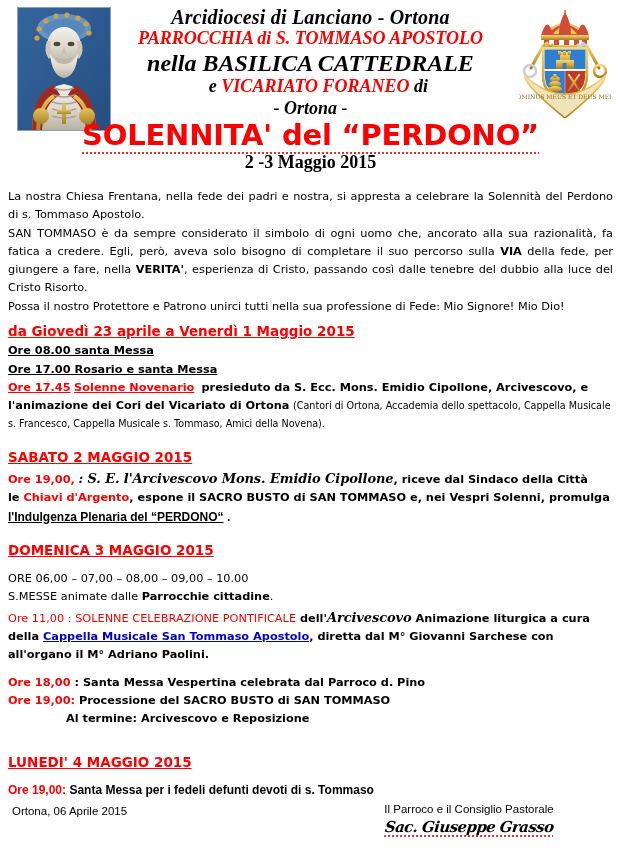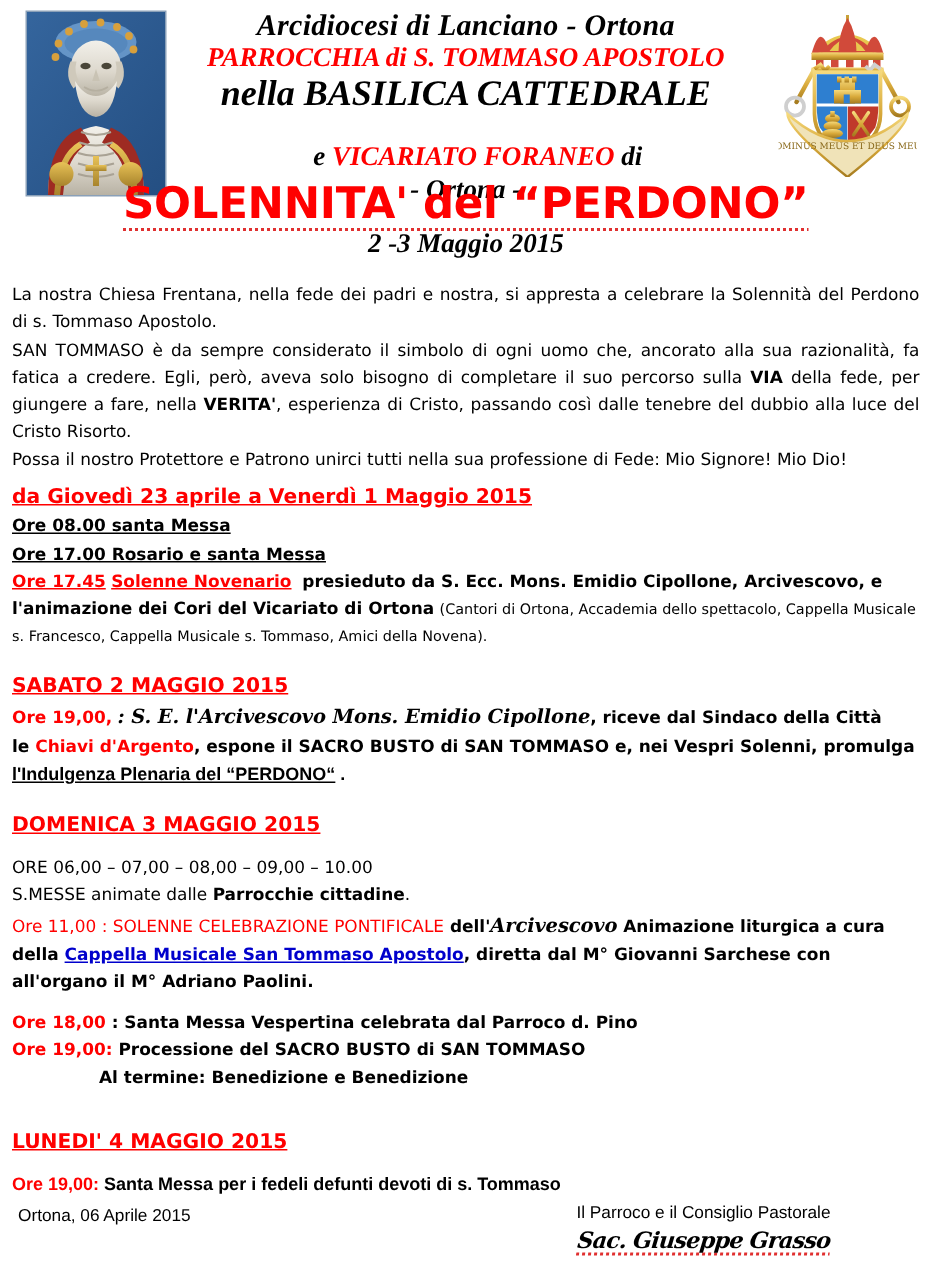--- a/index.html
+++ b/index.html
@@ -52,21 +52,21 @@
   .t-line {
     font-family: "Liberation Serif", serif;
     font-weight: bold;
     font-style: italic;
     line-height: 1.10;
     white-space: nowrap;
   }
   .t1 { font-size: 20px; letter-spacing: .2px; }
   .t2 { font-size: 18px; color: #FF0000; margin-top: 1px;}
   .t3 { font-size: 24px; margin-top: 1px; }
-  .t4 { font-size: 18px; margin-top: 19px; padding-left: 16px; }
+  .t4 { font-size: 18px; margin-top: 1px; padding-left: 16px; }
   .t5 { font-size: 18px; margin-top: 2px; }
   .red { color: #FF0000; }
   .blk { color: #000000; }
 
   .solennita {
     position: absolute;
     left: 0; right: 0;
     top: 118px;
     text-align: center;
     font-family: "DejaVu Sans", sans-serif;
@@ -82,21 +82,20 @@
     background-position: 0 100%;
     padding-bottom: 2px;
   }
   .data-main {
     position: absolute;
     left: 0; right: 0;
     top: 152px;
     text-align: center;
     font-family: "Liberation Serif", serif;
     font-weight: bold;
-    font-style: italic;
     font-size: 18px;
     color: #000000;
   }
 
   
   .intro {
     position: absolute;
     left: 8px;
     right: 8px;
     top: 188px;
@@ -380,21 +379,21 @@
   <div class="gap-m"></div>
 
   <div class="sec-head">DOMENICA 3 MAGGIO 2015</div>
   <div class="gap-s"></div>
   <div class="line">ORE 06,00 – 07,00 – 08,00 – 09,00 – 10.00</div>
   <div class="line"><span>S.MESSE animate dalle </span><b>Parrocchie cittadine</b><span>.</span></div>
   <div class="line"><span class="r">Ore 11,00 : SOLENNE CELEBRAZIONE PONTIFICALE</span><span class="b"> dell'</span><span class="script">Arcivescovo</span><span class="b"> Animazione liturgica a cura della </span><span class="blue-link">Cappella Musicale San Tommaso Apostolo</span><span class="b">, diretta dal M° Giovanni Sarchese con all'organo il M° Adriano Paolini.</span></div>
   <div class="gap-s"></div>
   <div class="line"><span class="r b">Ore 18,00</span><span class="b"> : Santa Messa Vespertina celebrata dal Parroco d. Pino</span></div>
   <div class="line"><span class="r b">Ore 19,00:</span><span class="b">  Processione del SACRO BUSTO di SAN TOMMASO</span></div>
-  <div class="line indent-1"><span class="b">Al termine: Benedizione e Benedizione</span></div>
+  <div class="line indent-1"><span class="b">Al termine: Arcivescovo e Reposizione</span></div>
 
   <div class="gap-l"></div>
 
   <div class="sec-head">LUNEDI' 4 MAGGIO 2015</div>
   <div class="line tight"><span class="r arial-bold">Ore 19,00:</span><span class="arial-bold"> Santa Messa per i fedeli defunti devoti di s. Tommaso</span></div>
 </div>
 
 <div class="footer">
   <div class="footer-left">Ortona, 06  Aprile  2015</div>
   <div class="footer-right">

